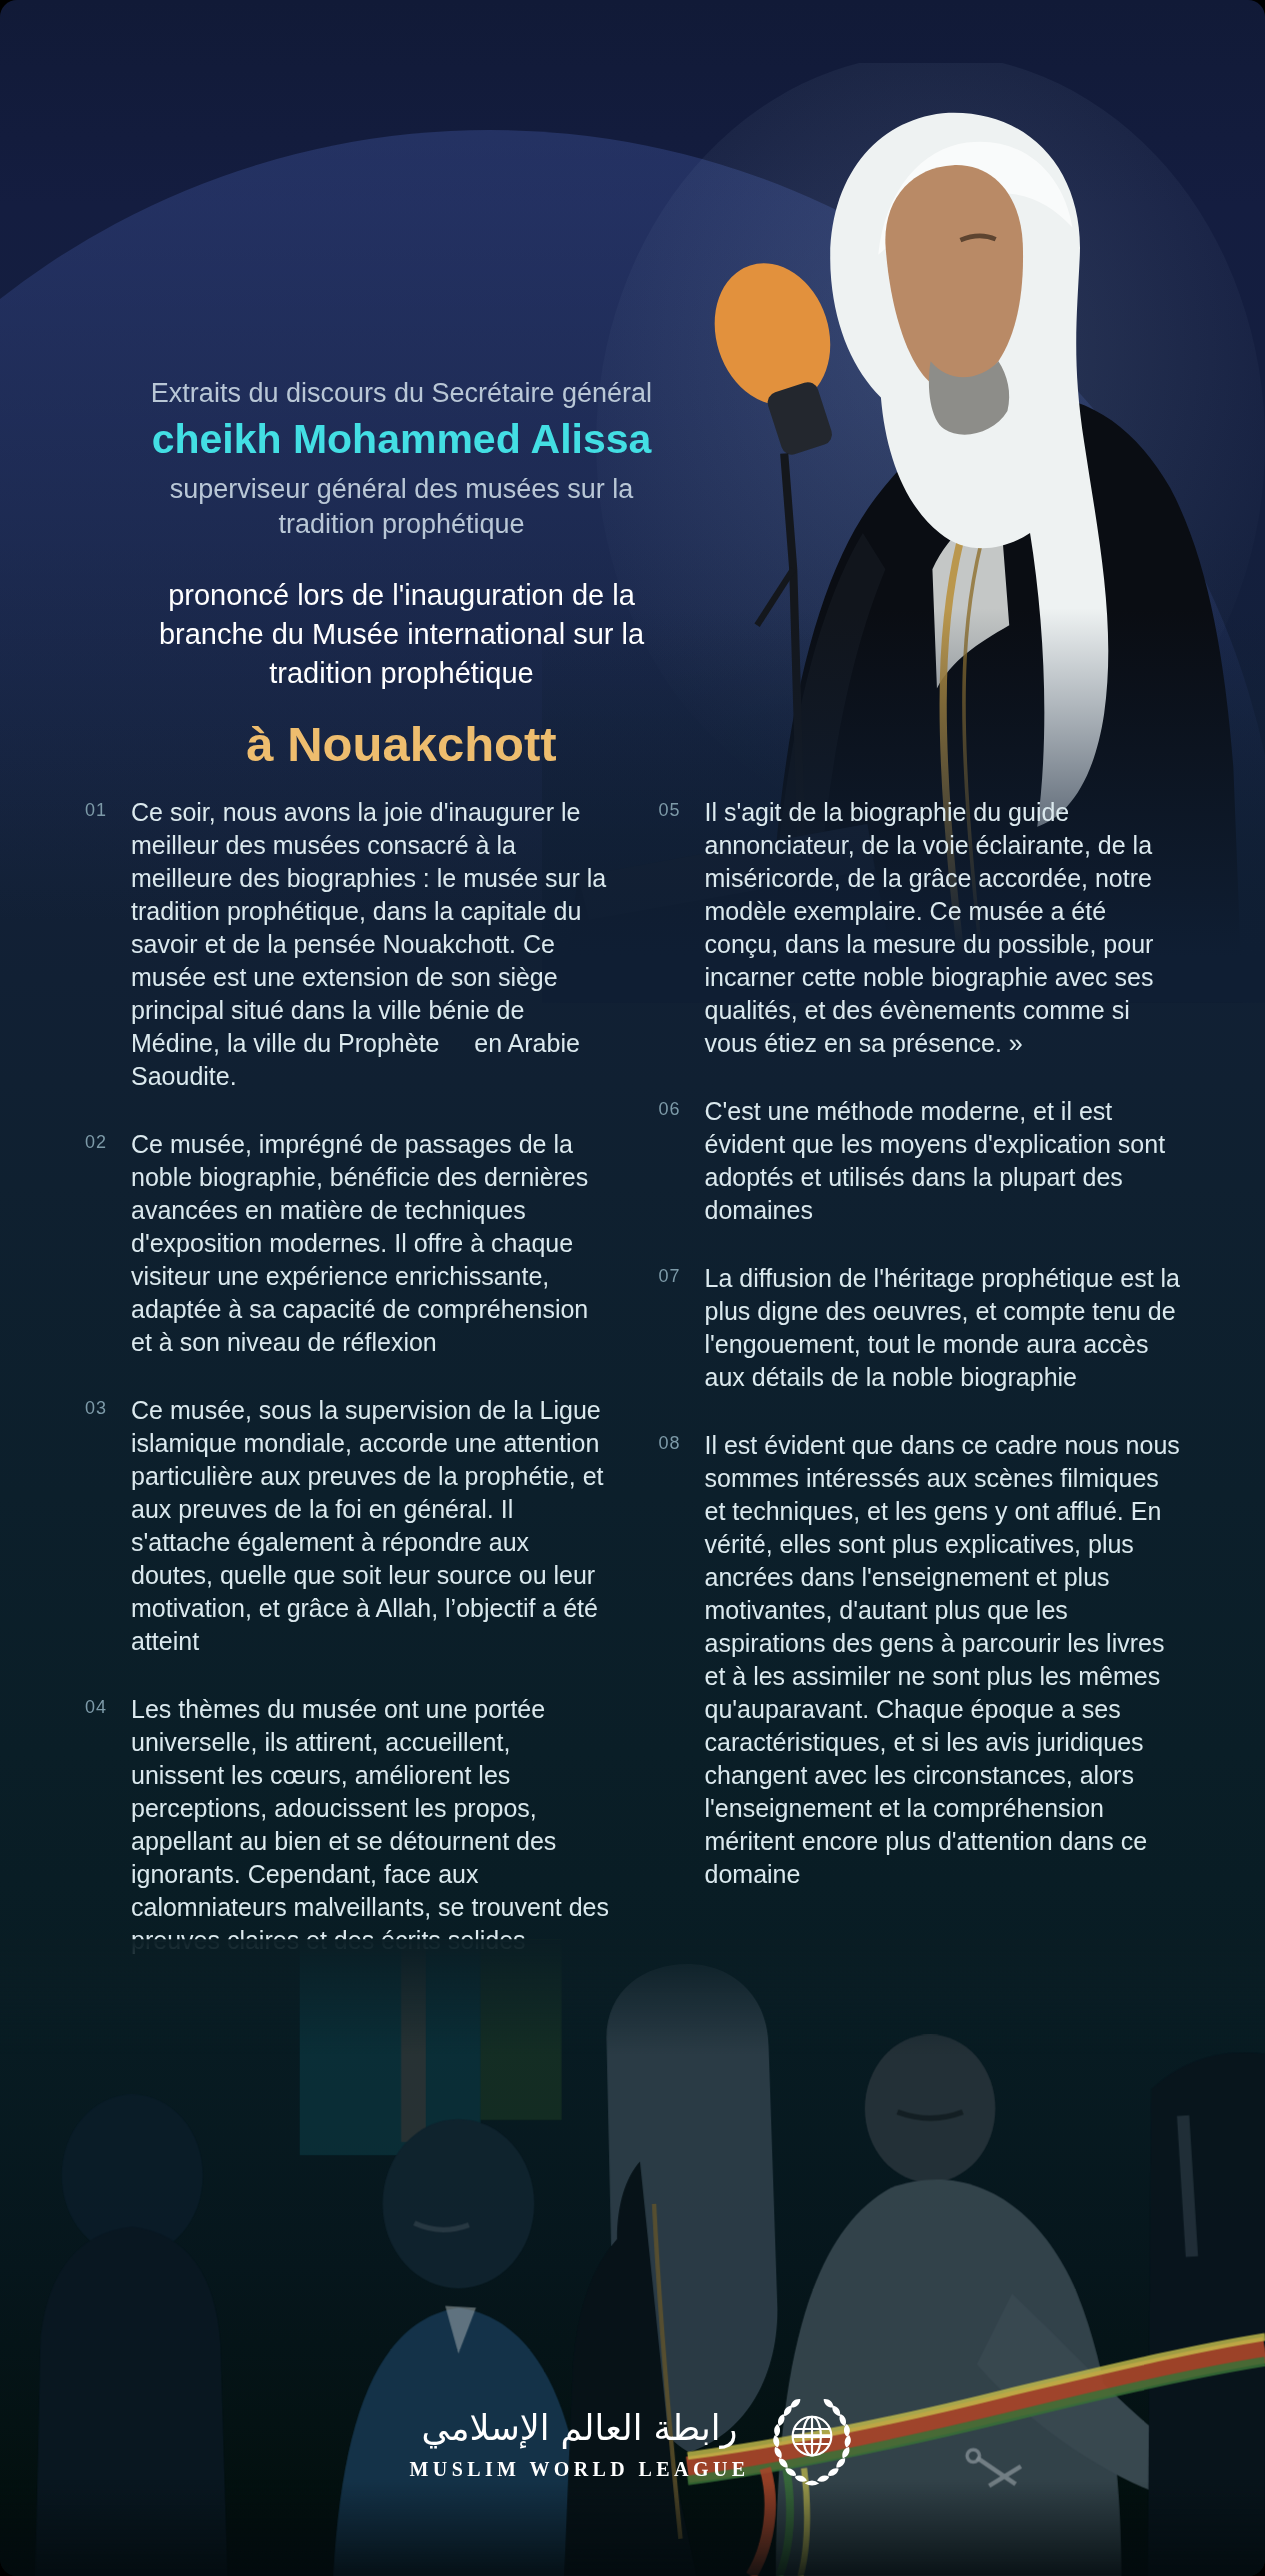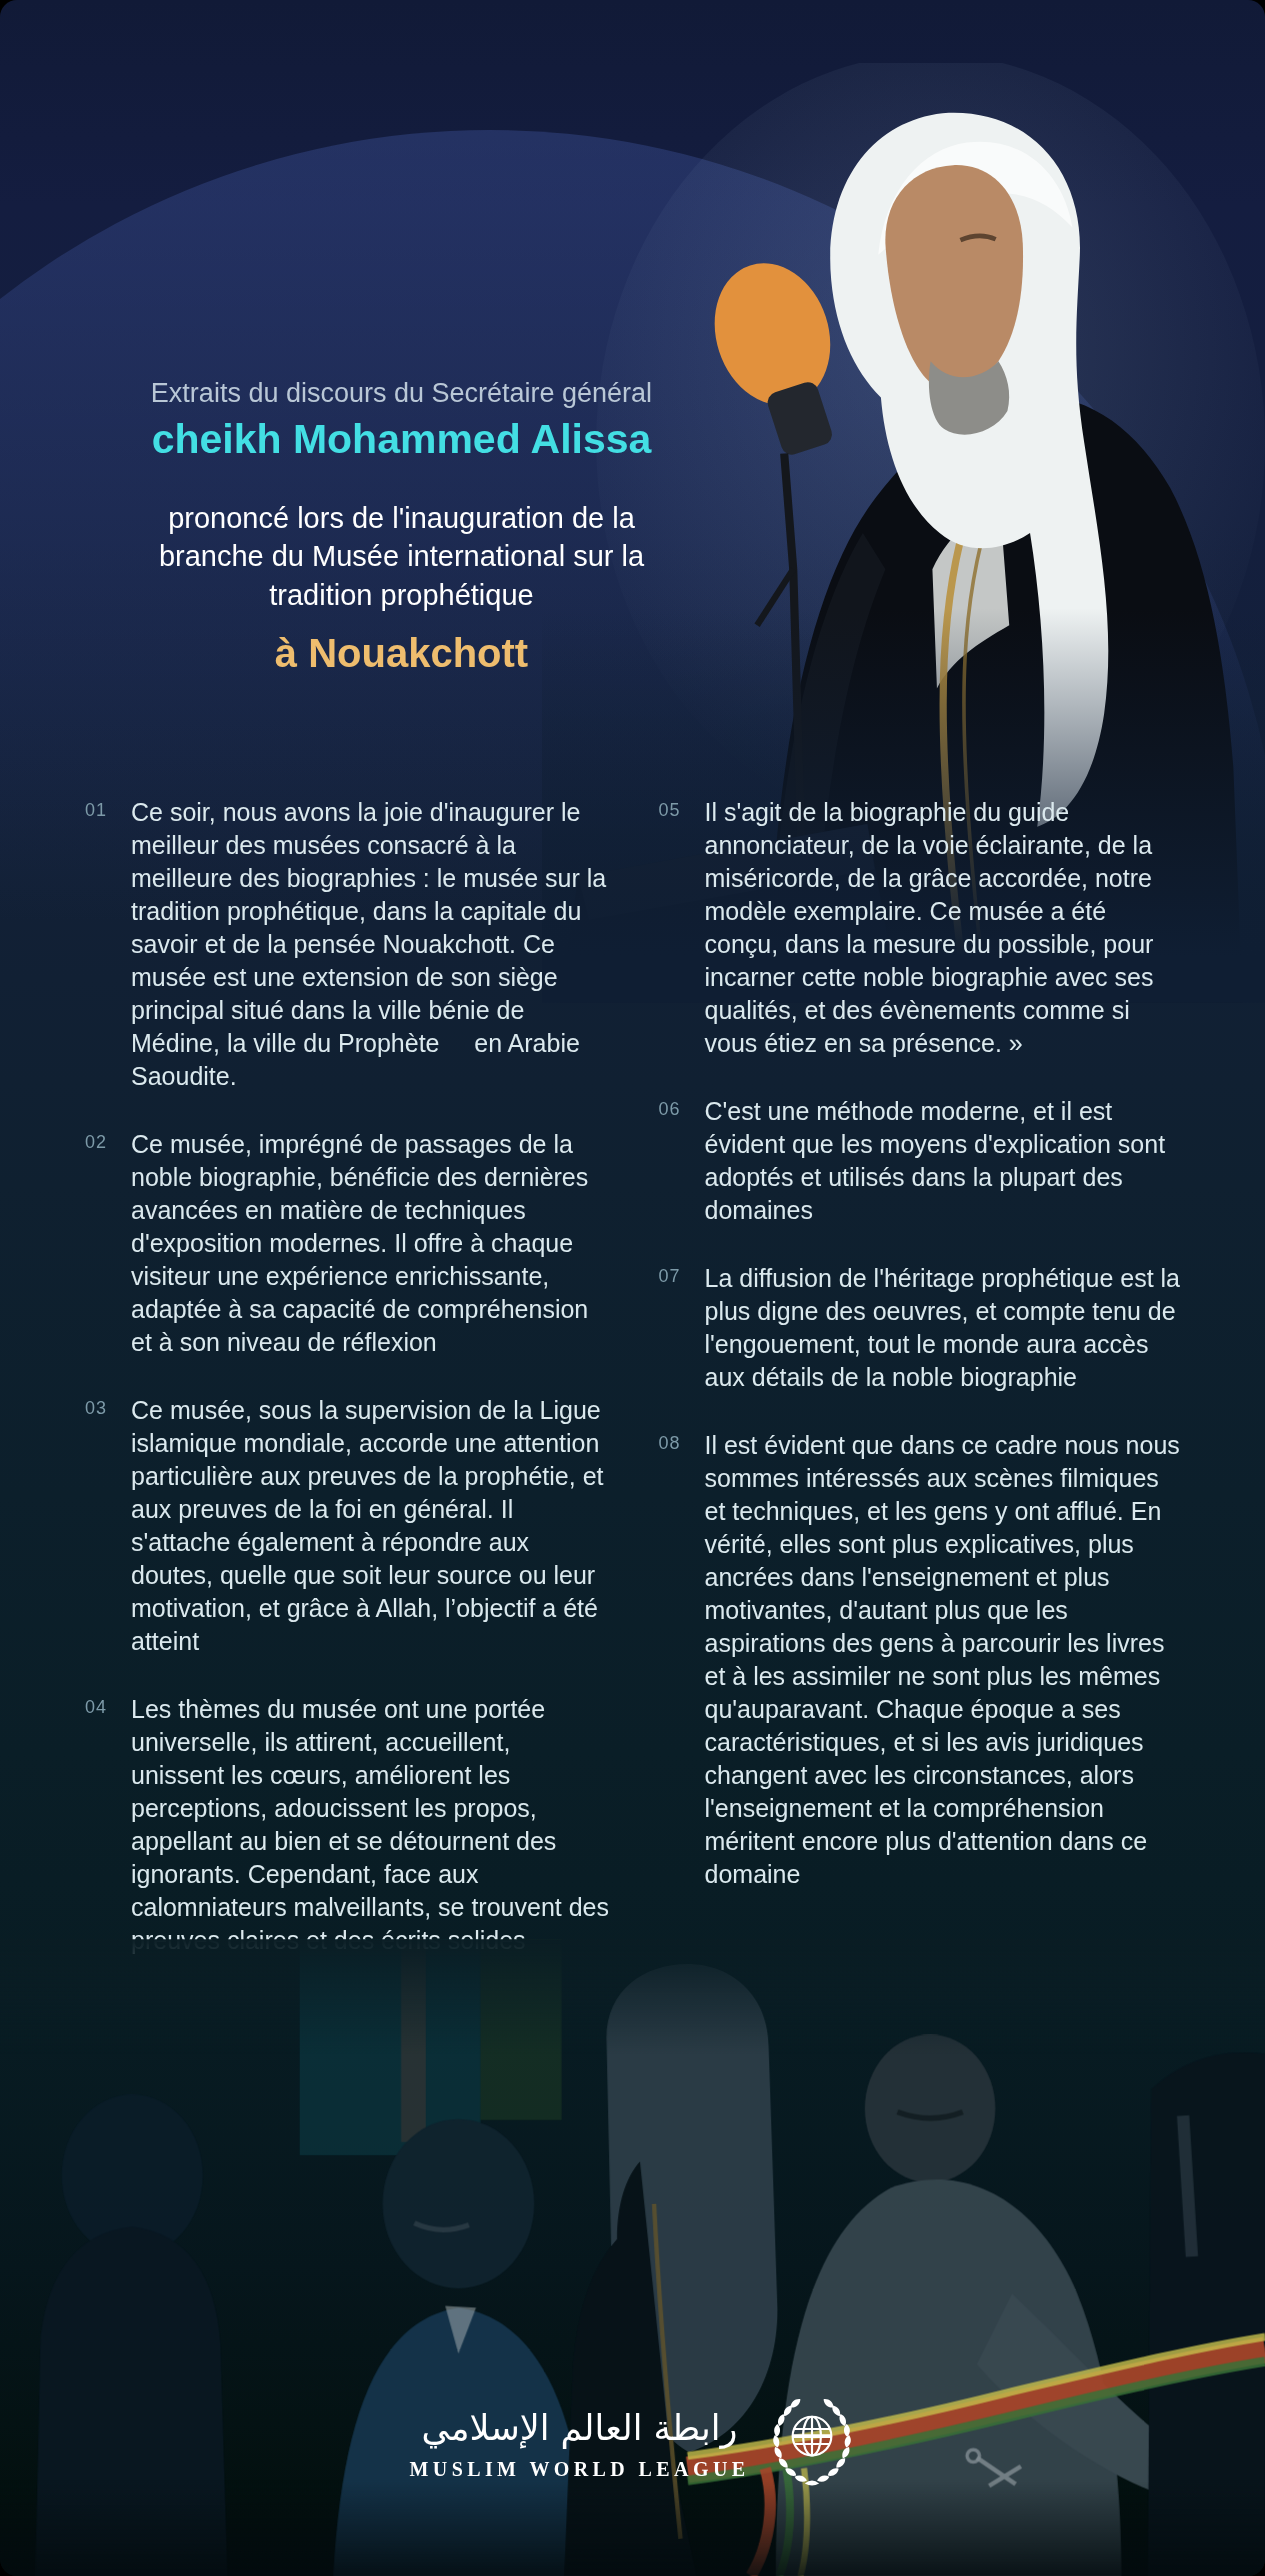--- a/index.html
+++ b/index.html
@@ -19,21 +19,21 @@
     background:linear-gradient(180deg, rgba(64,86,160,0.38) 0%, rgba(60,82,152,0.22) 26%, rgba(60,82,152,0.0) 50%);
   }
   .speaker{position:absolute;left:542px;top:63px;width:723px;height:940px;}
   .ceremony{position:absolute;left:0;top:1939px;width:1265px;height:637px;}
 
   .header{position:absolute;left:32px;top:377px;width:739px;text-align:center;}
   .h-line1{font-size:27px;color:#b9c7d6;line-height:1.2;}
   .h-name{font-size:41px;font-weight:bold;color:#43dfe4;margin-top:7px;line-height:1.15;}
   .h-line2{font-size:27px;color:#b9c7d6;max-width:494px;margin:8.8px auto 0;line-height:1.28;}
   .h-line3{font-size:29px;font-weight:normal;color:#ffffff;max-width:529px;margin:35px auto 0;line-height:1.33;}
-  .h-loc{font-size:40px;font-weight:bold;color:#eebd6e;margin-top:17px;}
+  .h-loc{font-size:49px;font-weight:bold;color:#eebd6e;margin-top:24px;}
 
   .quotes{position:absolute;left:85px;top:796px;width:1098px;display:flex;gap:49px;}
   .col{flex:1;display:flex;flex-direction:column;gap:35px;}
   .item{display:flex;align-items:flex-start;}
   .qnum{flex:0 0 46px;width:46px;font-size:18px;color:#7d9aa8;padding-top:3.5px;letter-spacing:0.9px;}
   .qtext{margin:0;font-size:25px;line-height:33px;color:#dbe9ee;}
 
   .footer{position:absolute;top:2398px;left:0;width:100%;
     display:flex;justify-content:center;align-items:center;gap:20px;color:#fff;}
   .f-text{text-align:center;}
@@ -86,20 +86,21 @@
     <path d="M278,560 L238,622" stroke="#14171c" stroke-width="7"></path>
 
     <path d="M40,900 L360,842 L395,1040 L20,1040 Z" fill="#101829"></path>
     <path d="M40,900 L360,842 L368,892 L52,948 Z" fill="#1d2738" opacity="0.8"></path>
     <rect x="0" y="0" width="800" height="1040" fill="url(#photofade)"></rect>
   </svg>
 
   <div class="header">
     <div class="h-line1">Extraits du discours du Secrétaire général</div>
     <div class="h-name">cheikh Mohammed Alissa</div>
+    <div class="h-line2">superviseur général des musées sur la tradition prophétique</div>
     <div class="h-line3">prononcé lors de l'inauguration de la branche du Musée international sur la tradition prophétique</div>
     <div class="h-loc">à Nouakchott</div>
   </div>
 
   <div class="quotes">
     <div class="col">
       <div class="item">
         <span class="qnum">01</span>
         <p class="qtext">Ce soir, nous avons la joie d'inaugurer le meilleur des musées consacré à la meilleure des biographies : le musée sur la tradition prophétique, dans la capitale du savoir et de la pensée Nouakchott. Ce musée est une extension de son siège principal situé dans la ville bénie de Médine, la ville du Prophète &nbsp;&nbsp;&nbsp; en Arabie Saoudite.</p>
       </div>

